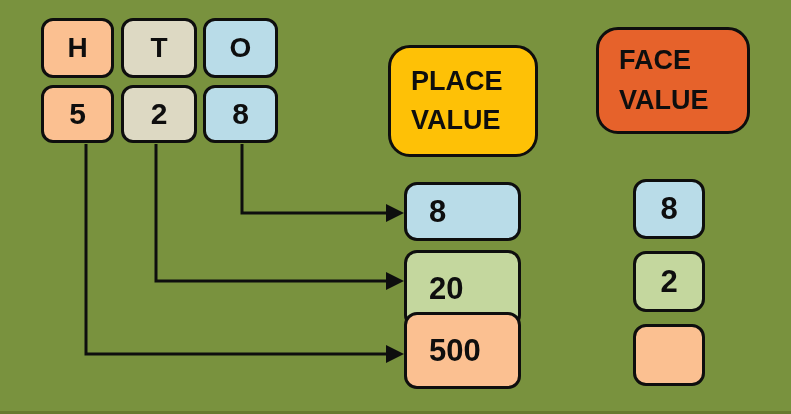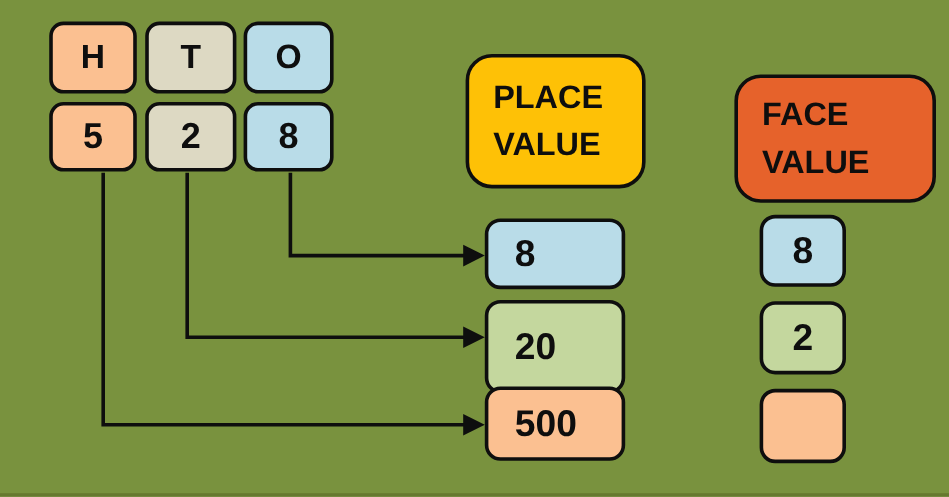--- a/index.html
+++ b/index.html
@@ -40,41 +40,41 @@
     display: flex;
     flex-direction: column;
     justify-content: center;
     padding-left: 20px;
     color: #0e0e0e;
     font-weight: 700;
     font-size: 27px;
     line-height: 1.45;
   }
   .header-place { left: 388px; top: 45px; width: 150px; height: 112px; }
-  .header-face  { left: 596px; top: 62px; width: 168px; height: 107px; margin-left: 16px; }
+  .header-face  { left: 596px; top: 27px; width: 154px; height: 107px; }
 
   
   .pv-box {
     position: absolute;
     left: 404px;
     width: 117px;
     border: 3px solid #0e0e0e;
     border-radius: 13px;
     box-sizing: border-box;
     display: flex;
     align-items: center;
     justify-content: flex-start;
     padding-left: 22px;
     font-weight: 700;
     font-size: 31px;
     color: #0e0e0e;
   }
   .pv-0 { top: 182px; height: 59px; }
   .pv-1 { top: 250px; height: 78px; }
-  .pv-2 { top: 322px; height: 62px; }
+  .pv-2 { top: 312px; height: 77px; }
 
   
   .fv-box {
     position: absolute;
     left: 633px;
     width: 72px;
     border: 3px solid #0e0e0e;
     border-radius: 13px;
     box-sizing: border-box;
     display: flex;

